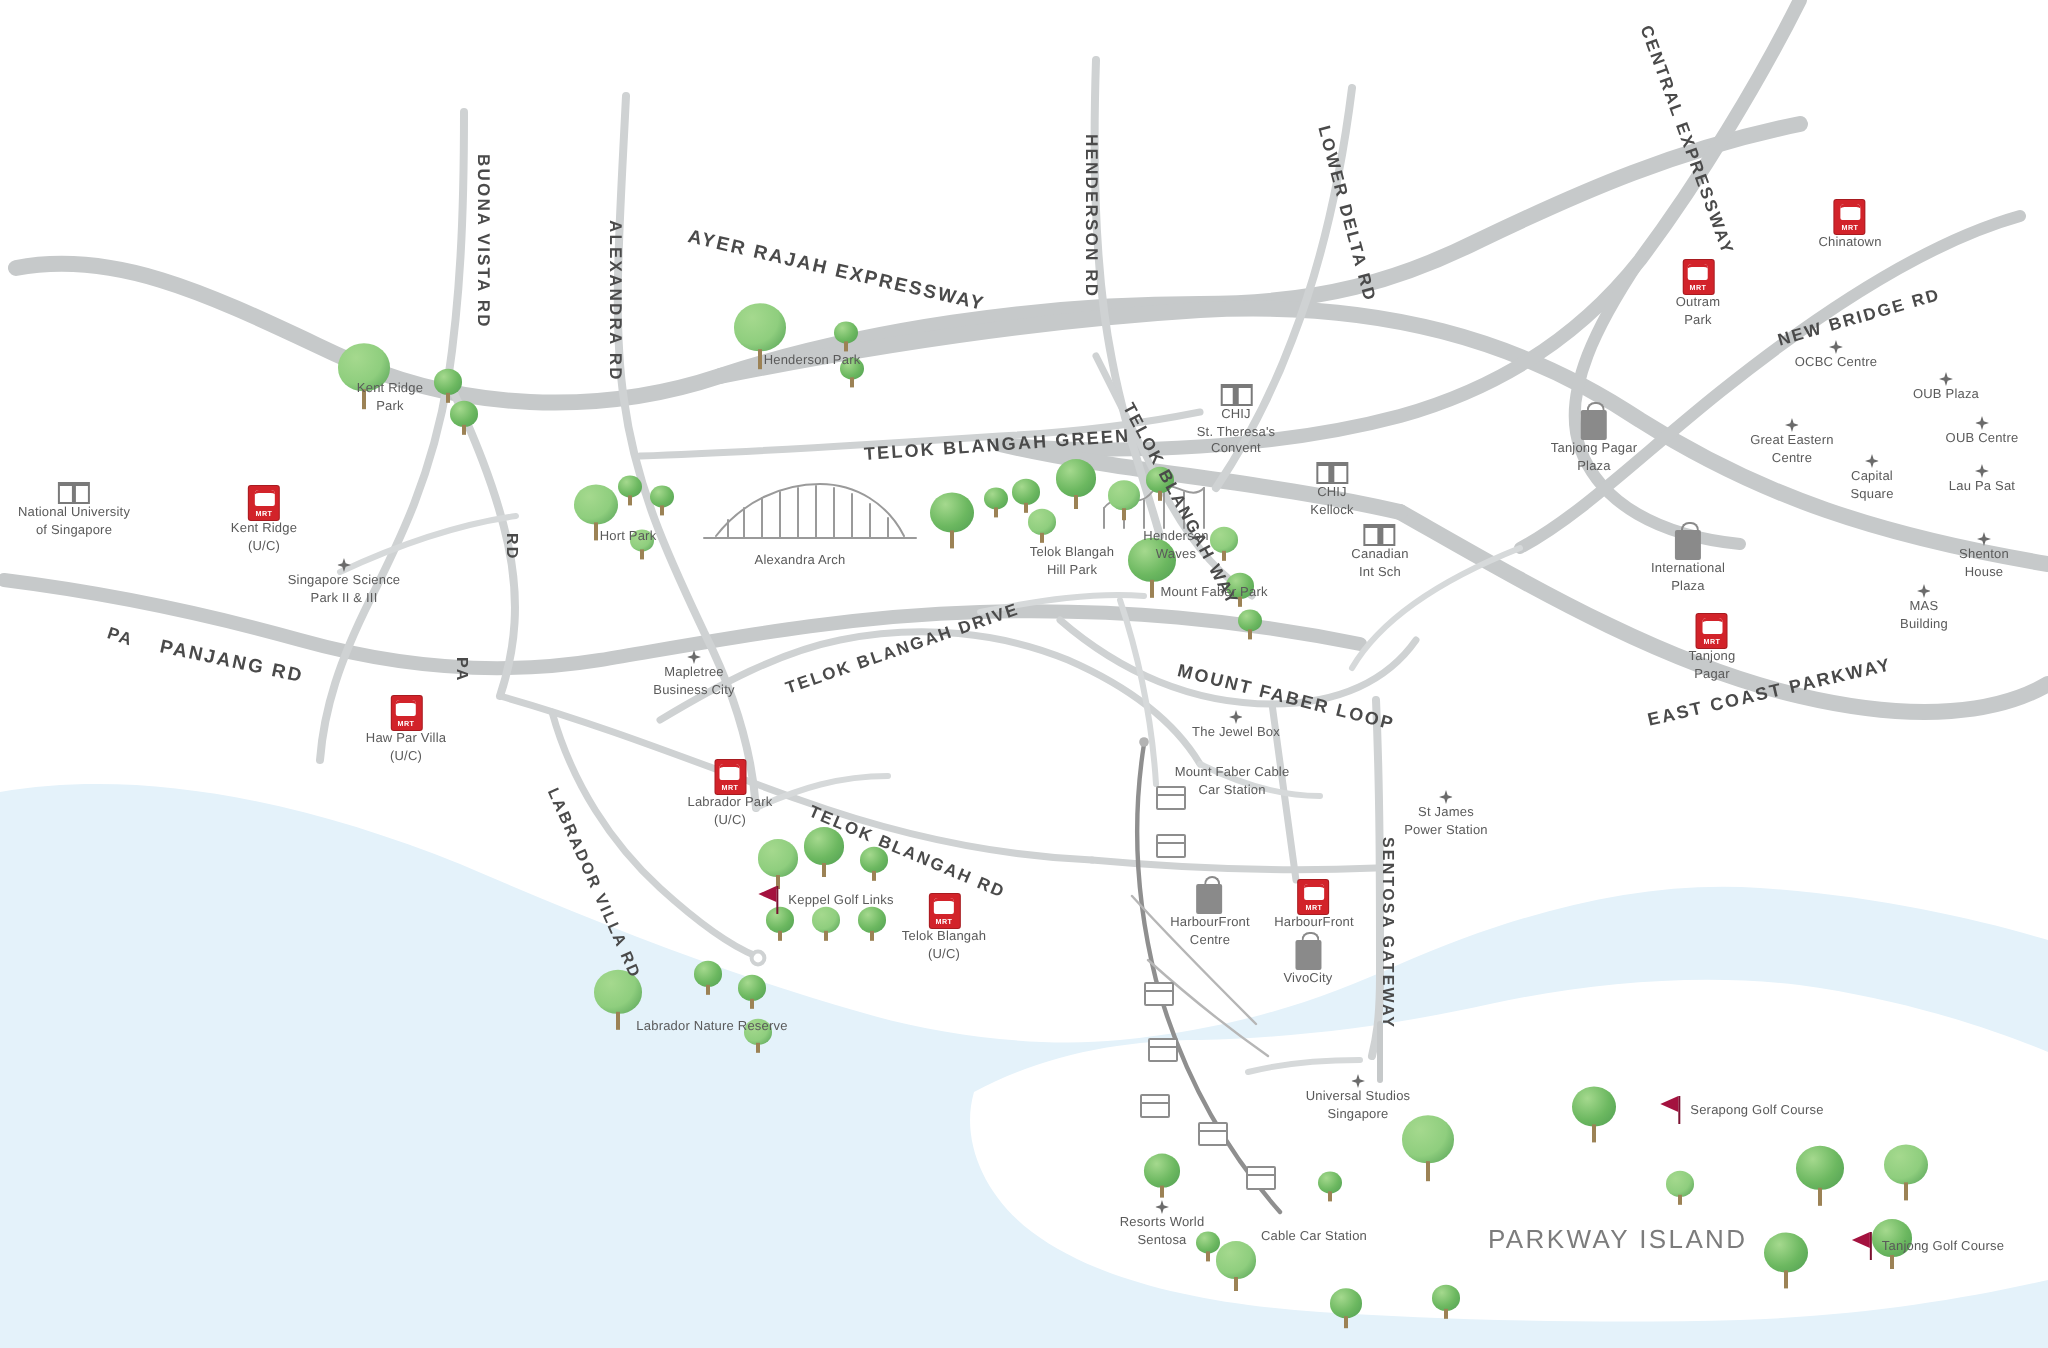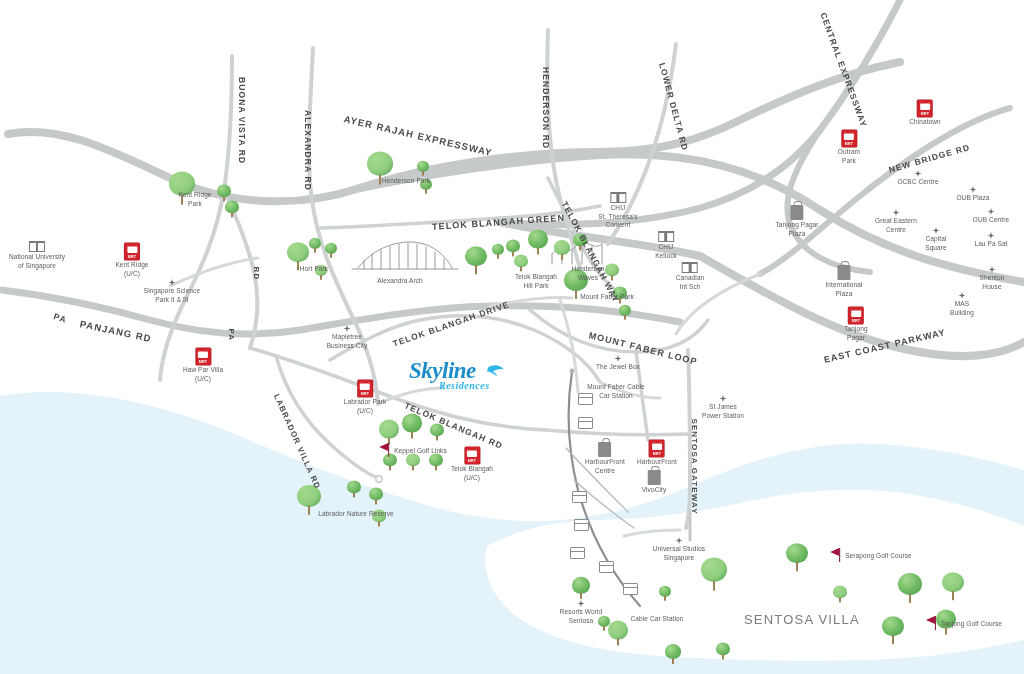--- a/index.html
+++ b/index.html
@@ -580,24 +580,16 @@
         <span class="lbl two">Shenton</span>
         <span class="lbl two">House</span>
       </div>
       <div class="poi" style="left: 962px; top: 292px;">
         <span class="ic diamond"></span>
         <span class="lbl two">MAS</span>
         <span class="lbl two">Building</span>
       </div>
     </div>
 
-  <div id="logo">
-    <svg viewBox="0 0 200 74" width="100" height="40">
-      <text id="logo-l1" x="2" y="42" font-family="'Liberation Serif',serif" font-size="46" font-style="italic" font-weight="bold" fill="#1b8ec9" letter-spacing="-1">Skyline</text>
-      <text id="logo-l2" x="62" y="64" font-family="'Liberation Serif',serif" font-size="20" font-style="italic" font-weight="bold" fill="#2fb5e8" letter-spacing="1">Residences</text>
-      <path d="M160,22 C172,14 186,18 192,26 C184,24 176,26 170,30 C174,32 178,36 178,40
-               C172,34 164,30 158,30 Z" fill="#2fb5e8"></path>
-    </svg>
-  </div>
-
-  <div id="sentosa-label">SENTOSA VILLA</div>
+
+  <div id="sentosa-label">PARKWAY ISLAND</div>
 
 </div>
 
 </body></html>

